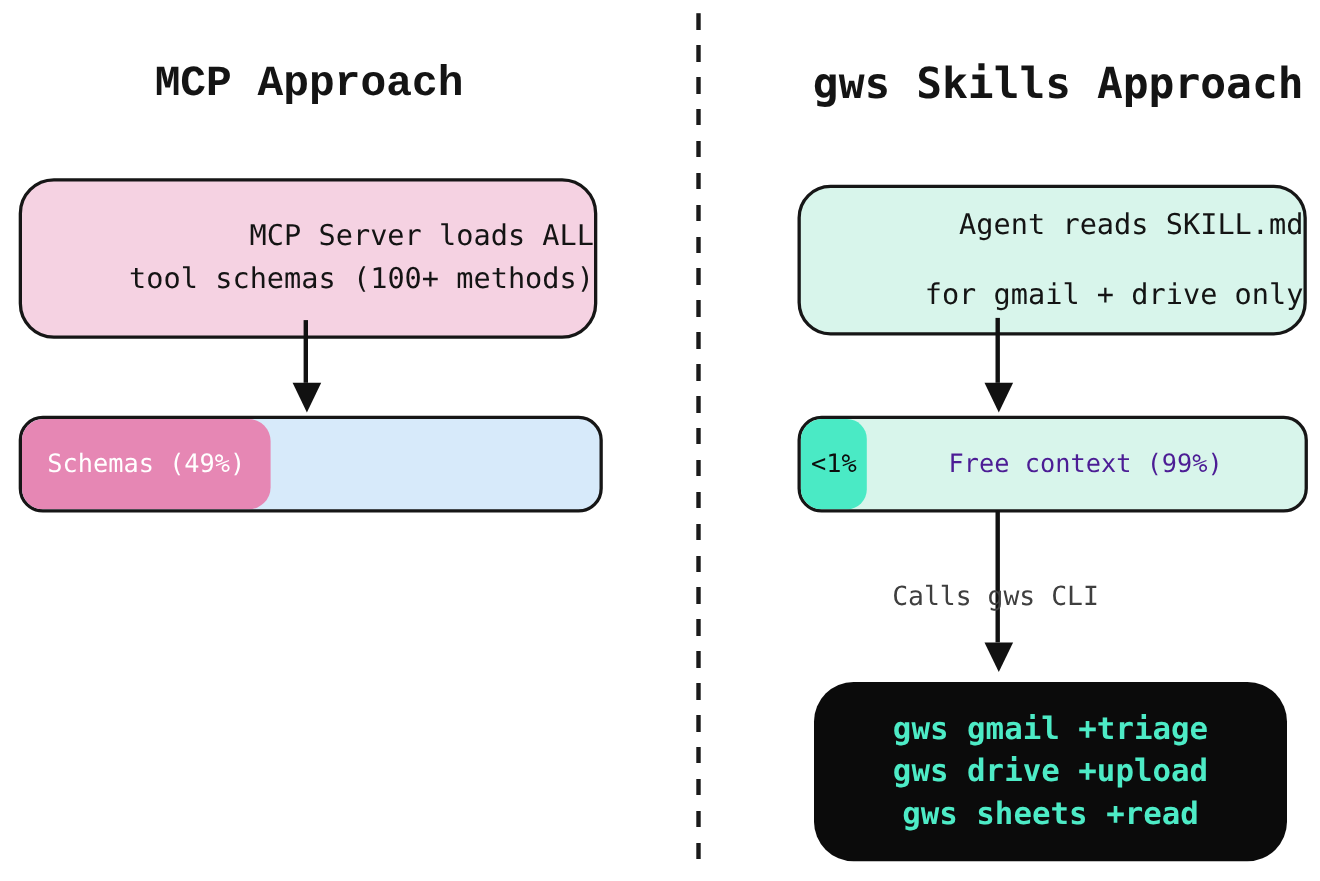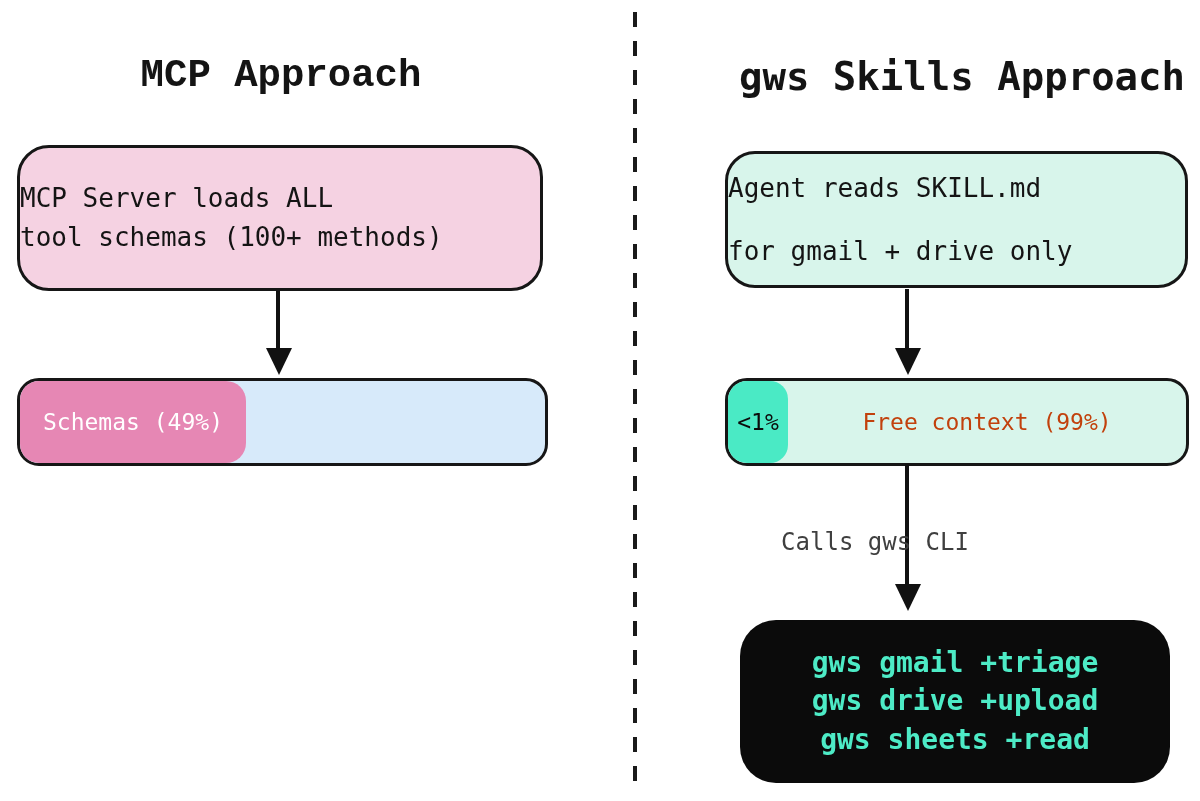--- a/index.html
+++ b/index.html
@@ -15,55 +15,55 @@
   
   .col-title{
     position:absolute;top:54px;transform:translateX(-50%);
     font-size:39px;font-weight:bold;letter-spacing:0;white-space:nowrap;color:#141414;
   }
   #mcp-title{left:281px;font-family:Liberation Mono, monospace;}
   #gws-title{left:962px;}
   
   .node{
     position:absolute;border:3px solid #161616;display:flex;flex-direction:column;
-    align-items:flex-start;justify-content:center;text-align:center;
-    font-size:26px;line-height:1.5;color:#141414;
+    align-items:flex-end;justify-content:center;text-align:center;
+    font-size:26px;line-height:1.5;color:#141414;margin-top:17px;
   }
   #mcp-box{left:17px;top:145px;width:520px;height:140px;background:#f5d2e2;border-radius:32px;}
   #skill-box{left:725px;top:151px;width:457px;height:131px;background:#d8f5eb;border-radius:30px;gap:24px;}
   
   .arrow-line{position:absolute;width:3.5px;background:#111;}
   .arrow-head{
     position:absolute;width:0;height:0;
     border-left:13px solid transparent;border-right:13px solid transparent;
     border-top:27px solid #111;
   }
   #arrow1-line{left:276px;top:291px;height:57px;}
   #arrow1-head{left:266px;top:348px;}
   #arrow2-line{left:905px;top:289px;height:59px;}
   #arrow2-head{left:895px;top:348px;}
   #arrow3-line{left:905px;top:464px;height:120px;}
   #arrow3-head{left:895px;top:584px;}
   #arrow3-label{
-    position:absolute;left:875px;top:528px;transform:translateX(-50%);
+    position:absolute;left:905px;top:528px;transform:translateX(-50%);
     font-size:24px;color:#3f3f3f;white-space:nowrap;background:transparent;
   }
   
   .bar{
     position:absolute;top:378px;height:82px;border:3px solid #161616;border-radius:22px;
     display:flex;align-items:stretch;overflow:hidden;font-size:23px;
   }
   #mcp-bar{left:17px;width:525px;background:#d7eafa;}
   #gws-bar{left:725px;width:458px;background:#d8f5eb;}
   .bar-seg{display:flex;align-items:center;justify-content:center;white-space:nowrap;}
   #mcp-bar-used{width:226px;background:#e687b4;border-radius:0 20px 20px 0;
     color:#ffffff;font-weight:normal;}
   #mcp-bar-free{flex:1;color:#141414;}
   #gws-bar-used{width:60px;background:#4aeac5;border-radius:0 18px 18px 0;color:#0c0c0c;}
-  #gws-bar-free{flex:1;color:#c2410c;align-items:center;}
+  #gws-bar-free{flex:1;color:#4c1d95;align-items:center;}
   
   #terminal-box{
     position:absolute;left:740px;top:620px;width:430px;height:163px;background:#0b0b0b;
     border-radius:36px;display:flex;flex-direction:column;align-items:center;justify-content:center;
     text-align:center;font-size:28px;font-weight:bold;line-height:1.38;color:#4debc6;white-space:nowrap;
   }
 </style>
 </head>
 <body>
 

